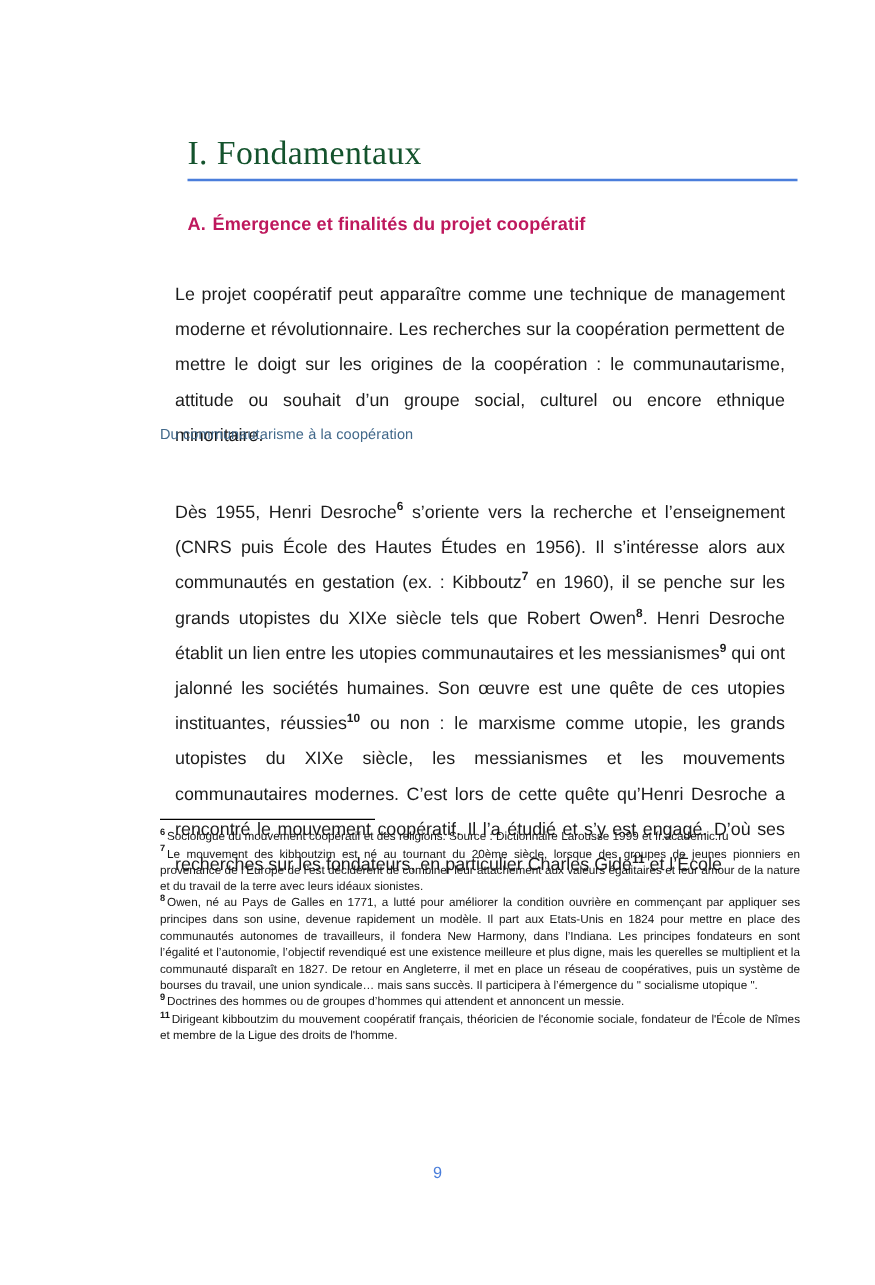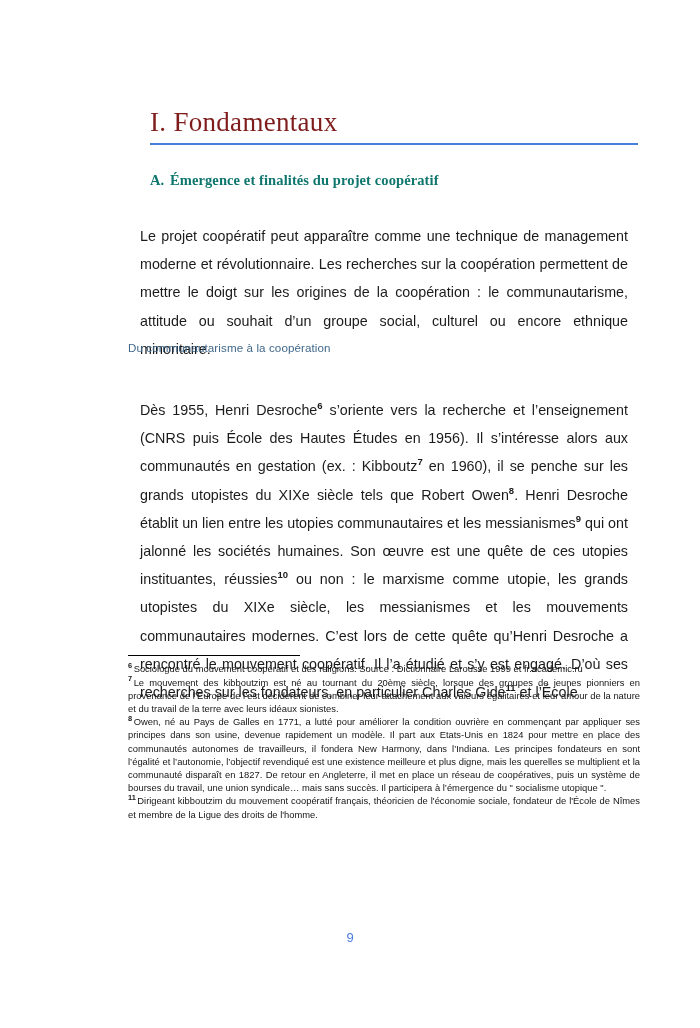--- a/index.html
+++ b/index.html
@@ -30,41 +30,41 @@
     position: absolute;
     left: 150px;
     top: 108px;
     width: 488px;
   }
   .doc-title {
     font-family: "Liberation Serif", serif;
     font-size: 27px;
     font-weight: normal;
     letter-spacing: 0.3px;
-    color: #7f1d1d;
+    color: #14532d;
     margin: 0;
     padding: 0 0 5px 0;
     line-height: 1.1;
   }
   .title-rule {
     height: 2px;
     background: #4A7EDB;
     width: 100%;
   }
 
   
   .section-heading {
     position: absolute;
     left: 150px;
     top: 172px;
     width: 490px;
-    font-family: Liberation Serif, serif;
+    font-family: Liberation Sans, sans-serif;
     font-weight: bold;
     font-size: 14.5px;
-    color: #0f766e;
+    color: #be185d;
     letter-spacing: 0.1px;
   }
   .section-heading .sec-num {
     display: inline-block;
     min-width: 20px;
   }
 
   
   .body-col {
     position: absolute;
@@ -165,19 +165,20 @@
   <div class="body-col" id="para-2">
     <p class="para"><span>Dès 1955, Henri Desroche</span><sup class="fn">6</sup><span> s’oriente vers la recherche et l’enseignement (CNRS puis École des Hautes Études en 1956). Il s’intéresse alors aux communautés en gestation (ex. : Kibboutz</span><sup class="fn">7</sup><span> en 1960), il se penche sur les grands utopistes du XIXe siècle tels que Robert Owen</span><sup class="fn">8</sup><span>. Henri Desroche établit un lien entre les utopies communautaires et les messianismes</span><sup class="fn">9</sup><span> qui ont jalonné les sociétés humaines. Son œuvre est une quête de ces utopies instituantes, réussies</span><sup class="fn">10</sup><span> ou non : le marxisme comme utopie, les grands utopistes du XIXe siècle, les messianismes et les mouvements communautaires modernes. C’est lors de cette quête qu’Henri Desroche a rencontré le mouvement coopératif. Il l’a étudié et s’y est engagé. D’où ses recherches sur les fondateurs, en particulier Charles Gide</span><sup class="fn">11</sup><span> et l’École</span></p>
   </div>
 
   <div class="footnote-area">
     <div class="footnote-rule"></div>
     <div id="footnote-list">
         <p class="footnote"><sup>6</sup><span>Sociologue du mouvement coopératif et des religions. Source : Dictionnaire Larousse 1999 et fr.academic.ru</span></p>
         <p class="footnote"><sup>7</sup><span>Le mouvement des kibboutzim est né au tournant du 20ème siècle, lorsque des groupes de jeunes pionniers en provenance de l’Europe de l’est décidèrent de combiner leur attachement aux valeurs égalitaires et leur amour de la nature et du travail de la terre avec leurs idéaux sionistes.</span></p>
         <p class="footnote"><sup>8</sup><span>Owen, né au Pays de Galles en 1771, a lutté pour améliorer la condition ouvrière en commençant par appliquer ses principes dans son usine, devenue rapidement un modèle. Il part aux Etats-Unis en 1824 pour mettre en place des communautés autonomes de travailleurs, il fondera New Harmony, dans l’Indiana. Les principes fondateurs en sont l’égalité et l’autonomie, l’objectif revendiqué est une existence meilleure et plus digne, mais les querelles se multiplient et la communauté disparaît en 1827. De retour en Angleterre, il met en place un réseau de coopératives, puis un système de bourses du travail, une union syndicale… mais sans succès. Il participera à l’émergence du " socialisme utopique ".</span></p>
+        <p class="footnote"><sup>9</sup><span>Doctrines des hommes ou de groupes d’hommes qui attendent et annoncent un messie.</span></p>
         <p class="footnote"><sup>11</sup><span>Dirigeant kibboutzim du mouvement coopératif français, théoricien de l'économie sociale, fondateur de l'École de Nîmes et membre de la Ligue des droits de l'homme.</span></p>
       </div>
   </div>
 
   <div class="page-number">9</div>
 
 </div>
 
 </body></html>

